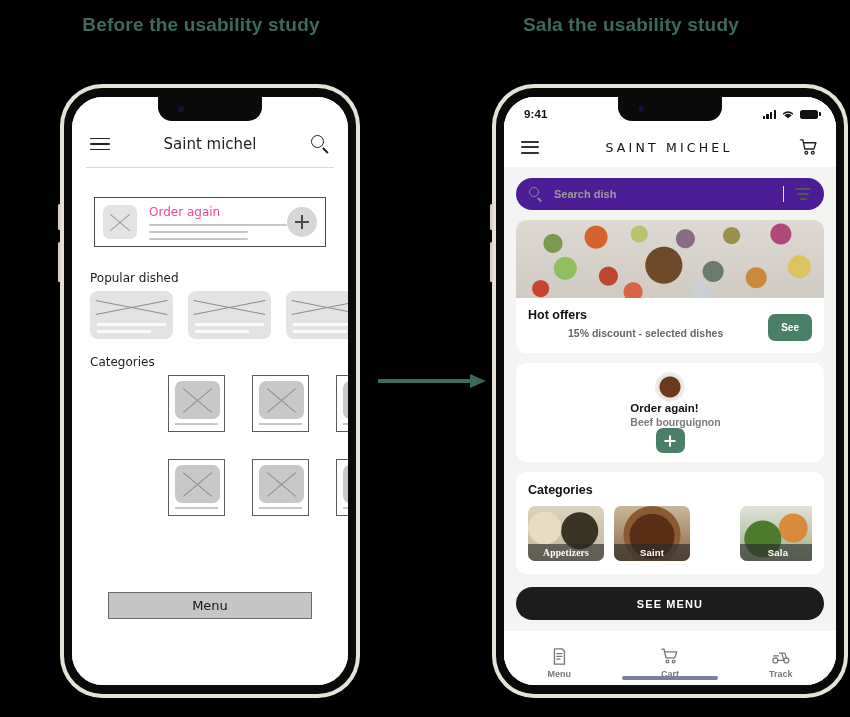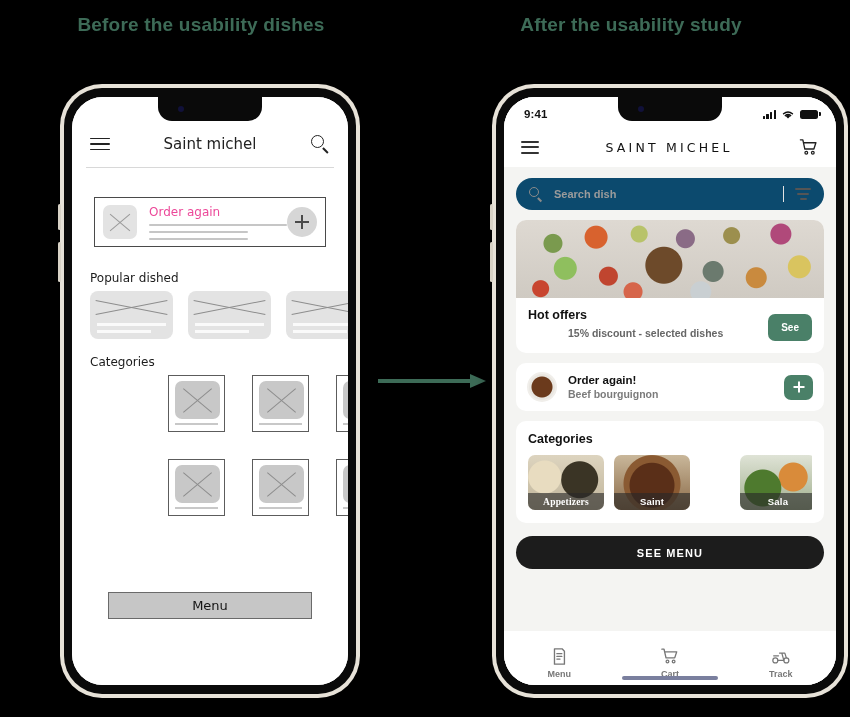--- a/index.html
+++ b/index.html
@@ -190,21 +190,21 @@
     flex: 1; text-align: center; font-size: 12.5px; letter-spacing: 3.2px;
     color: #111; font-family: "DejaVu Sans", sans-serif;
   }
   .hamb2 { width: 18px; display: flex; flex-direction: column; gap: 3.5px; cursor: pointer; }
   .hamb2 i { height: 2px; background: #333; border-radius: 1px; }
   .cart-ic { width: 20px; height: 19px; position: relative; cursor: pointer; }
 
   .hf-body { flex: 1; overflow: hidden; padding: 0 12px; background: #f4f4f2; }
 
   .searchbar {
-    margin: 11px 0 0; height: 32px; background: #0c4a6e; border-radius: 16px;
+    margin: 11px 0 0; height: 32px; background: #4c1d95; border-radius: 16px;
     display: flex; align-items: center; padding: 0 13px; cursor: text;
   }
   .searchbar .mag2 { position: relative; width: 14px; height: 14px; flex: 0 0 auto; }
   .searchbar .mag2 .c { position:absolute; left:0; top:0; width:10px; height:10px;
                         border:1.5px solid #8a8a8a; border-radius:50%; }
   .searchbar .mag2 .h { position:absolute; left:9px; top:9.5px; width:5px; height:1.5px;
                         background:#8a8a8a; transform:rotate(45deg); transform-origin:left center; }
   .searchbar .ph { flex: 1; margin-left: 11px; font-size: 11px; color: #9b9b9b; font-weight: bold; }
   .searchbar .divider { width: 1px; height: 16px; background: #e2e2e2; margin-right: 11px; }
   .filter-ic { width: 16px; display: flex; flex-direction: column; align-items: center; gap: 3px; cursor: pointer; }
@@ -236,21 +236,21 @@
   .hot-body { padding: 10px 12px 12px; display: flex; align-items: flex-start; }
   .hot-txt { flex: 1; padding-right: 8px; }
   .hot-title { font-size: 12.5px; font-weight: bold; color: #111; }
   .hot-sub { font-size: 10.5px; color: #666; margin-top: 4px; line-height: 14px; font-weight: bold; margin-left: 40px; }
   .see-btn {
     background: #4a8068; color: #fff; font-size: 10px; font-weight: bold;
     border-radius: 7px; padding: 8px 13px; cursor: pointer; white-space: nowrap;
     margin-top: 6px;
   }
 
-  .order-card { display: flex; align-items: center; padding: 9px 11px; }
+  .order-card { display: flex; align-items: center; padding: 9px 11px; flex-direction: column; }
   .order-thumb {
     width: 30px; height: 30px; border-radius: 50%; flex: 0 0 auto;
     background: radial-gradient(circle at 50% 50%, #6b3a1c 0 10px, #e9e6e0 11px);
     border: 2px solid #f0eeea;
   }
   .order-txt { flex: 1; margin-left: 11px; }
   .order-title { font-size: 11.5px; font-weight: bold; color: #111; }
   .order-sub { font-size: 10.5px; color: #7b7b7b; margin-top: 2px; font-weight: bold; }
   .plus-btn {
     width: 29px; height: 25px; border-radius: 7px; background: #4a8068;
@@ -306,22 +306,22 @@
   .home-ind {
     position: absolute; left: 50%; transform: translateX(-50%); bottom: 5px;
     width: 96px; height: 4px; border-radius: 3px; background: #7a7f9e;
   }
 </style>
 </head>
 <body>
 
 <div class="stage">
 
-  <div class="col-title" id="title-before">Before the usability dishes</div>
-  <div class="col-title" id="title-after">After the usability study</div>
+  <div class="col-title" id="title-before">Before the usability study</div>
+  <div class="col-title" id="title-after">Sala the usability study</div>
 
   <div class="arrow">
     <div class="shaft"></div>
     <div class="head"></div>
   </div>
 
   <div class="phone" id="phone-left">
     <div class="side-btn" style="top:120px;height:26px;"></div>
     <div class="side-btn" style="top:158px;height:40px;"></div>
     <div class="phone-inner">

